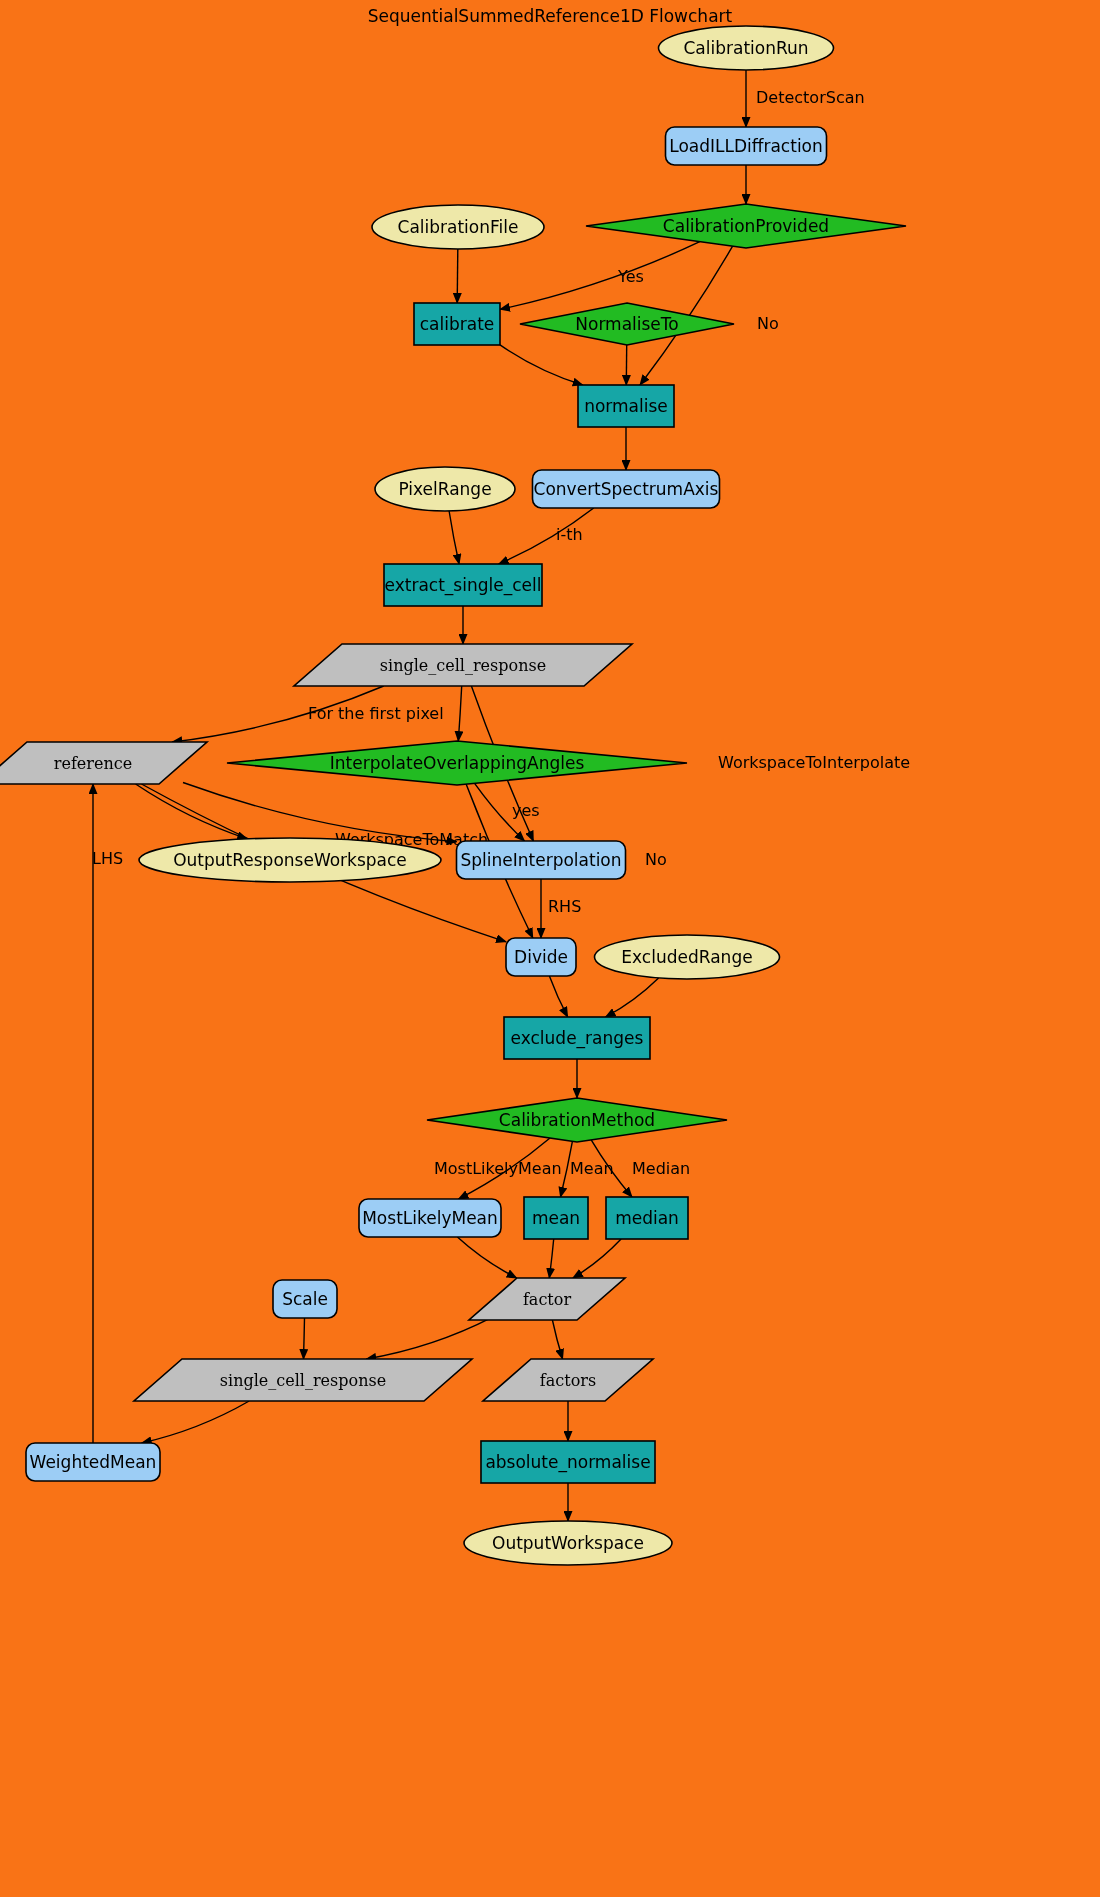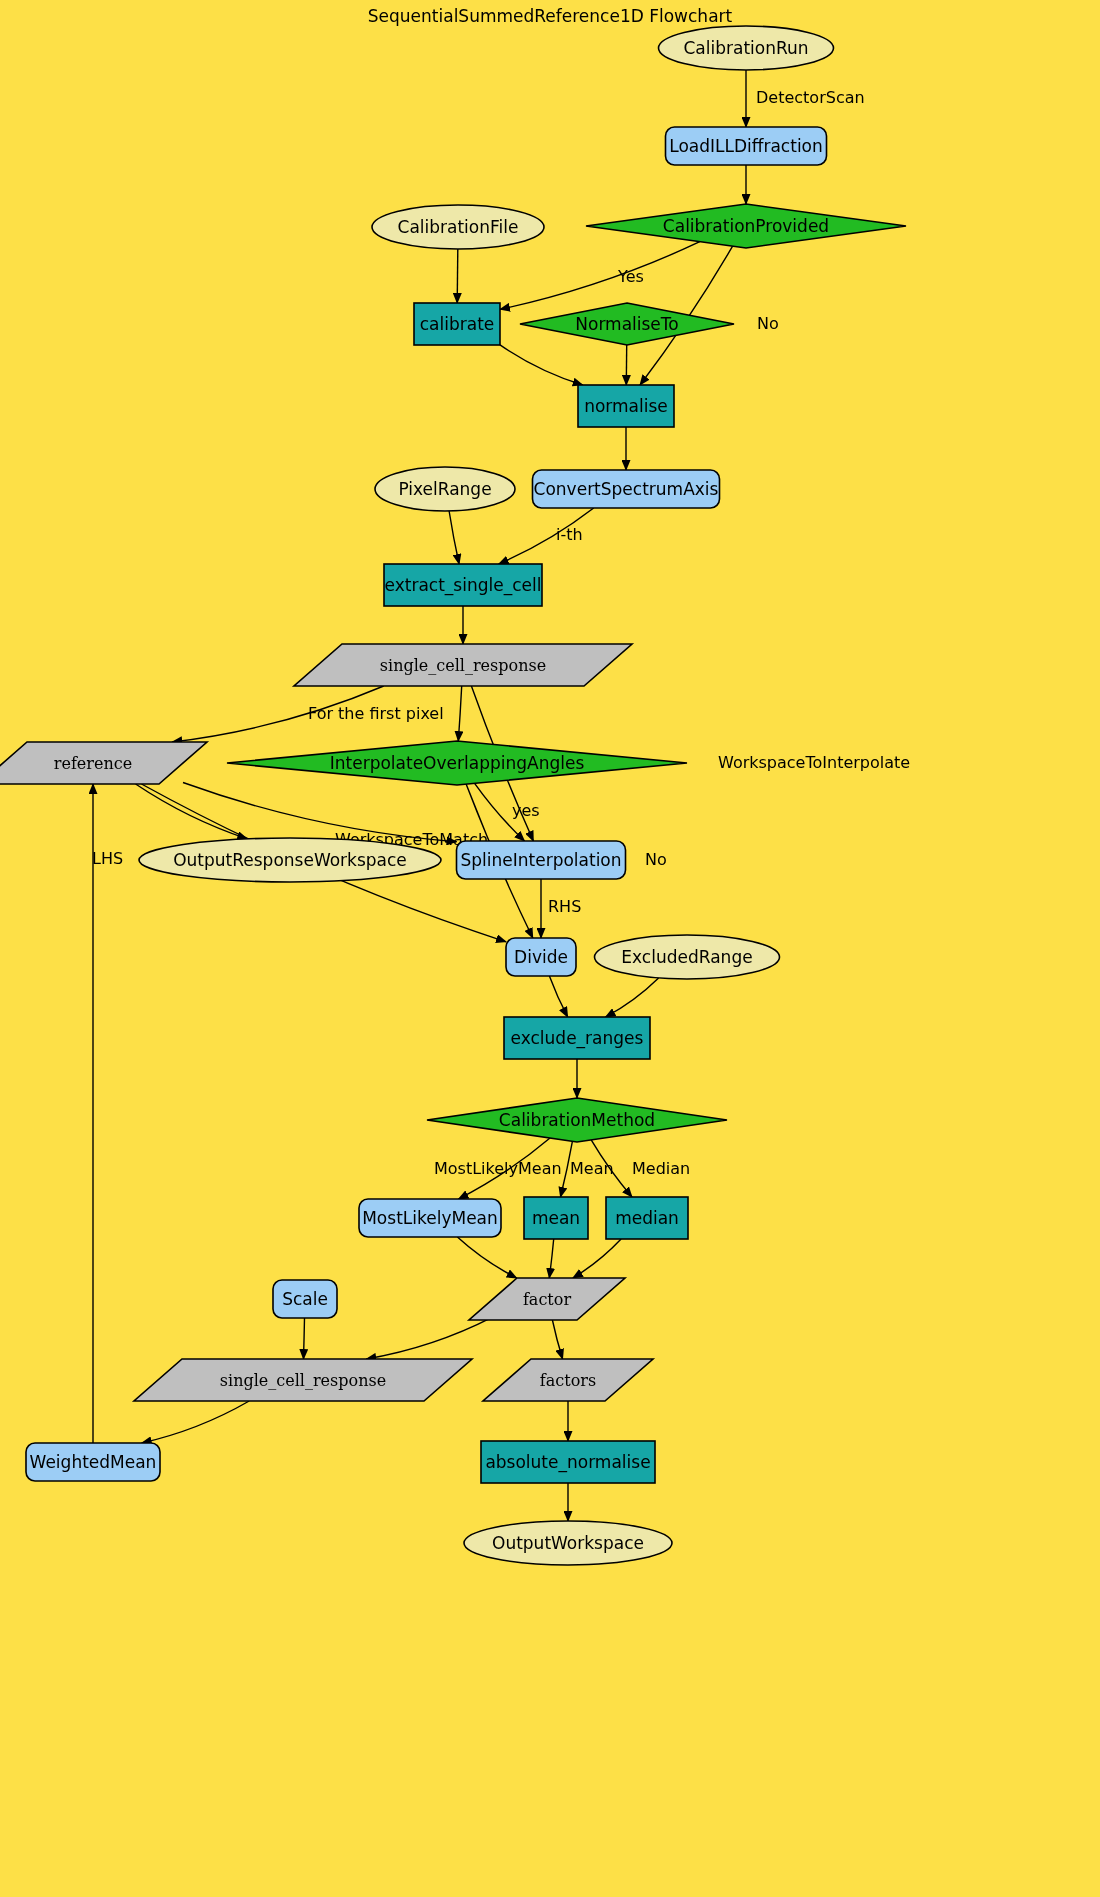--- a/index.html
+++ b/index.html
@@ -1,17 +1,17 @@
 <!DOCTYPE html>
 <html><head>
 <meta charset="utf-8">
 <style>
   html,body{margin:0;padding:0;background:#ffffff;}
   body{width:1100px;height:1897px;font-family:"DejaVu Sans",sans-serif;}
-  #stage{position:relative;width:1100px;height:1897px;overflow:hidden;background:#fde047;}
+  #stage{position:relative;width:1100px;height:1897px;overflow:hidden;background:#f97316;}
   svg{display:block;}
   .nd-label{font-family:"DejaVu Sans",sans-serif;font-size:17px;fill:#000;text-anchor:middle;dominant-baseline:middle;}
   .nd-label.serif{font-family:"DejaVu Serif",serif;font-size:16px;}
   .ed-label{font-family:"DejaVu Sans",sans-serif;font-size:16px;fill:#000;dominant-baseline:middle;}
   .title{font-family:"DejaVu Sans",sans-serif;font-size:17px;fill:#000;text-anchor:middle;}
   .shape{stroke:#000;stroke-width:1.6;}
   .edge{fill:none;stroke:#000;stroke-width:1.4;}
 </style>
 </head>
 <body>

